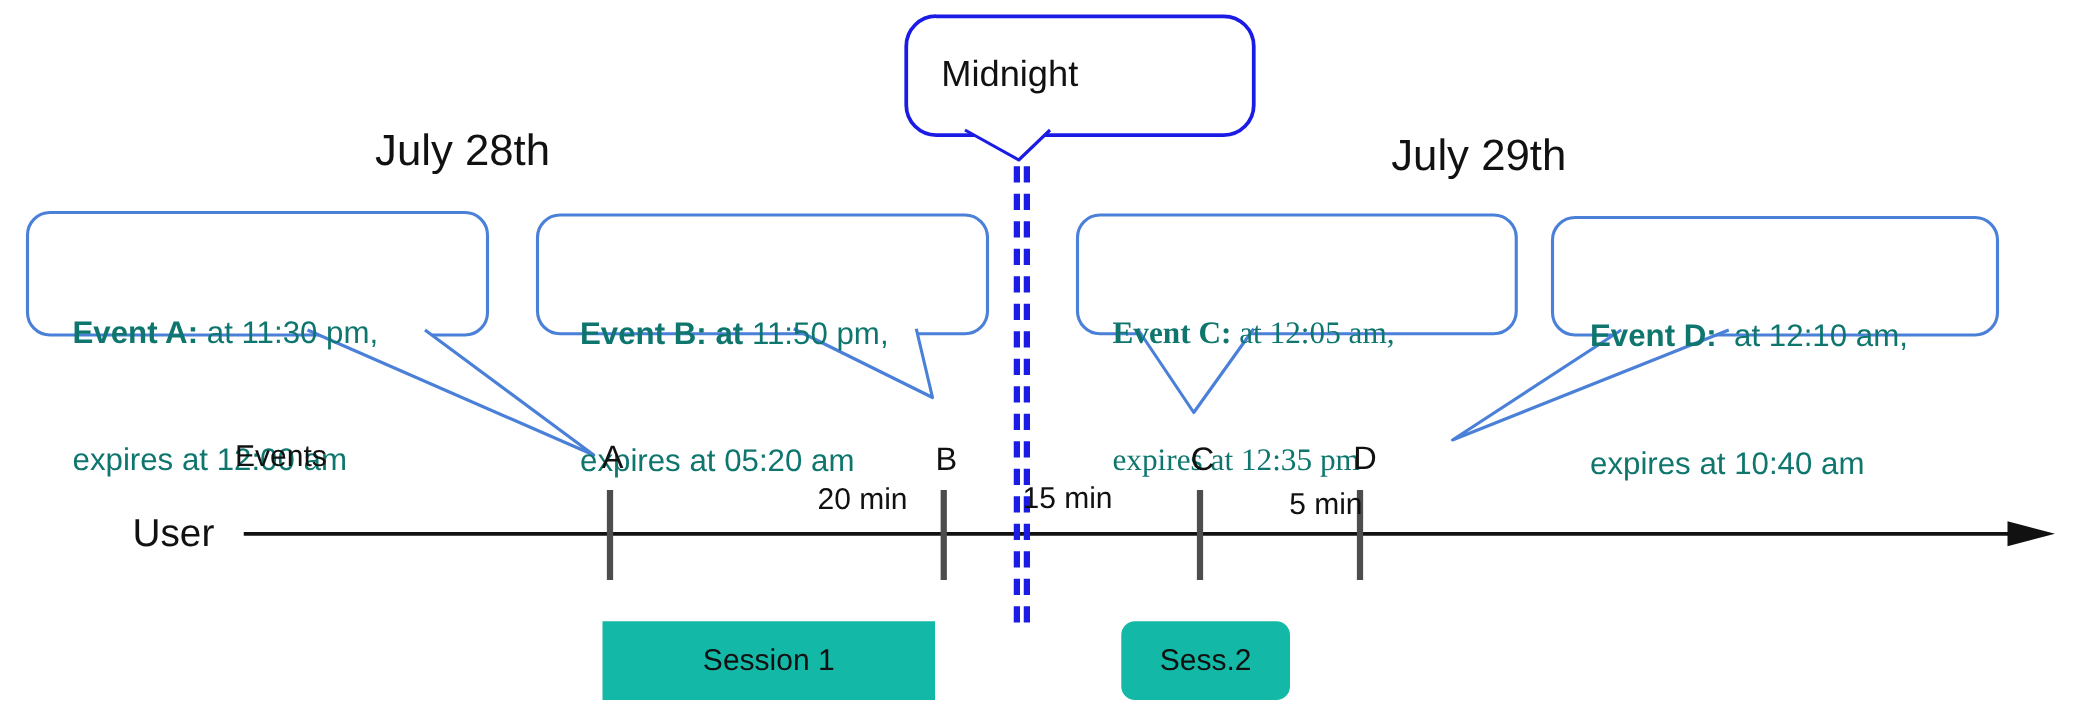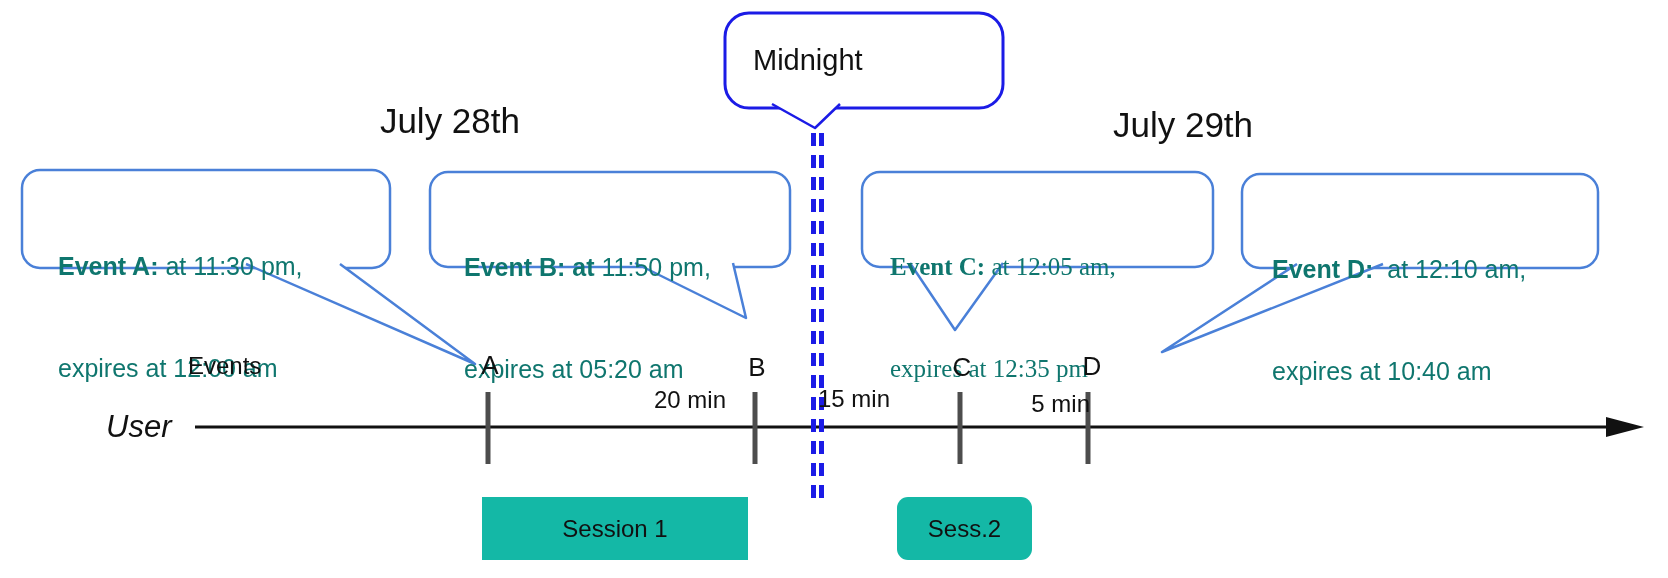--- a/index.html
+++ b/index.html
@@ -55,21 +55,21 @@
 
     <line x1="488" y1="392" x2="488" y2="464" stroke="#4d4d4d" stroke-width="5"></line>
     <line x1="755" y1="392" x2="755" y2="464" stroke="#4d4d4d" stroke-width="5"></line>
     <line x1="960" y1="392" x2="960" y2="464" stroke="#4d4d4d" stroke-width="5"></line>
     <line x1="1088" y1="392" x2="1088" y2="464" stroke="#4d4d4d" stroke-width="5"></line>
 
     <line x1="813.5" y1="133" x2="813.5" y2="507" stroke="#1b1be6" stroke-width="5" stroke-dasharray="13 9"></line>
     <line x1="821.5" y1="133" x2="821.5" y2="507" stroke="#1b1be6" stroke-width="5" stroke-dasharray="13 9"></line>
   </svg>
 
-  <div class="abs date-label" style="left:300px;top:101px;width:220px;text-align:right;">July 28th</div>
+  <div class="abs date-label" style="left:300px;top:101px;width:220px;text-align:left;">July 28th</div>
   <div class="abs date-label" style="left:1073px;top:105px;width:220px;text-align:center;">July 29th</div>
 
   <div class="abs midnight-label" style="left:753px;top:44px;">Midnight</div>
 
   <div class="abs callout-text" style="left:58px;top:181px;">
     <div><span class="b">Event A:</span><span> at 11:30 pm,</span></div>
     <div>expires at 12:00 am</div>
   </div>
   <div class="abs callout-text" style="left:464px;top:182px;">
     <div><span class="b">Event B: at</span><span> 11:50 pm,</span></div>
@@ -78,21 +78,21 @@
   <div class="abs callout-text" style="left:890px;top:182px;font-family:Liberation Serif, serif;">
     <div><span class="b">Event C:</span><span> at 12:05 am,</span></div>
     <div>expires at 12:35 pm</div>
   </div>
   <div class="abs callout-text" style="left:1272px;top:184px;">
     <div><span class="b">Event D:</span><span>  at 12:10 am,</span></div>
     <div>expires at 10:40 am</div>
   </div>
 
   <div class="abs events-label" style="left:188px;top:352px;">Events</div>
-  <div class="abs user-label" style="left:106px;top:409px;font-style:italic;">User</div>
+  <div class="abs user-label" style="left:106px;top:409px;">User</div>
 
   <div class="abs tick-label" style="left:460px;top:350px;">A</div>
   <div class="abs tick-label" style="left:727px;top:352px;">B</div>
   <div class="abs tick-label" style="left:932px;top:352px;">C</div>
   <div class="abs tick-label" style="left:1062px;top:351px;">D</div>
 
   <div class="abs interval-label" style="left:606px;top:362px;">20 min</div>
   <div class="abs interval-label" style="left:770px;top:361px;">15 min</div>
   <div class="abs interval-label" style="left:970px;top:366px;">5 min</div>
 

